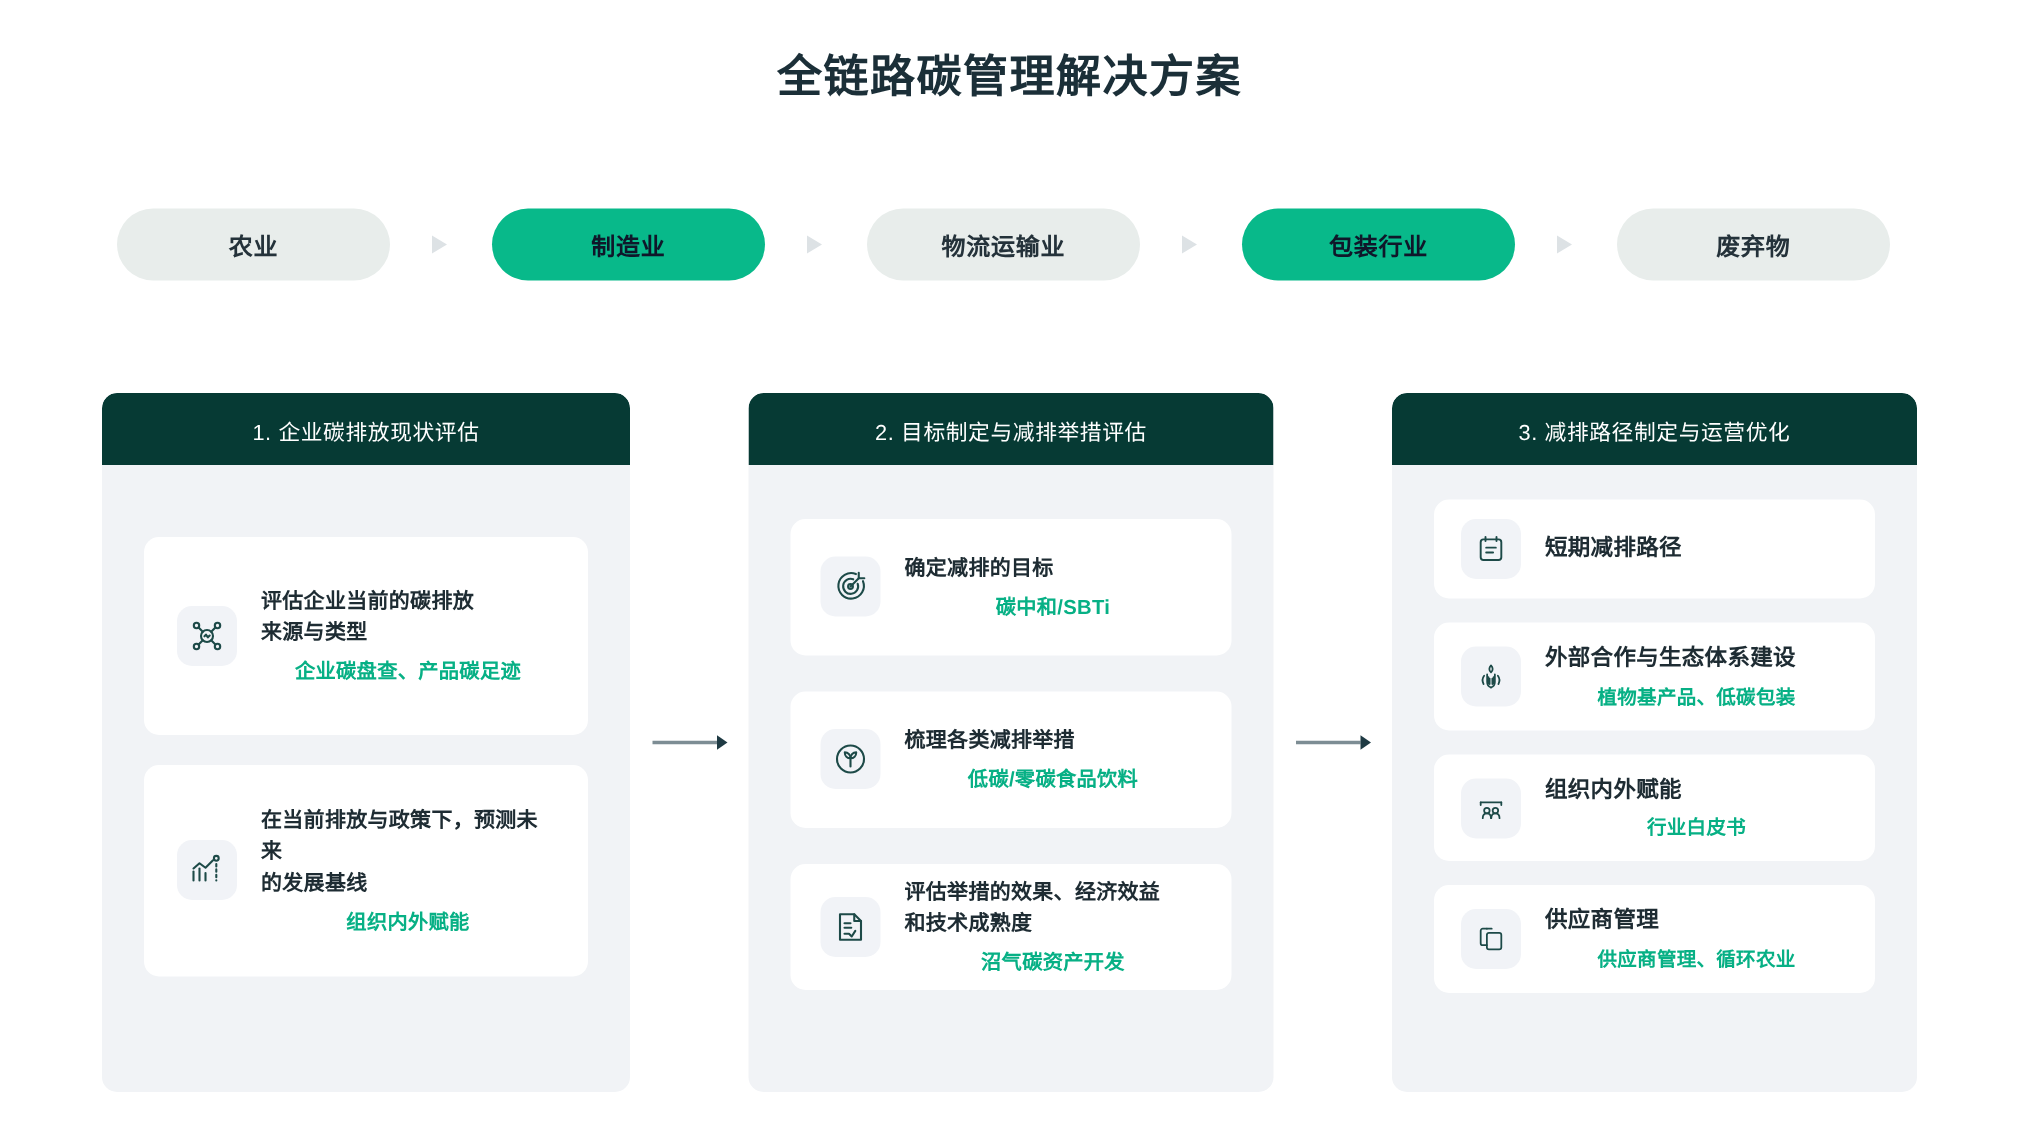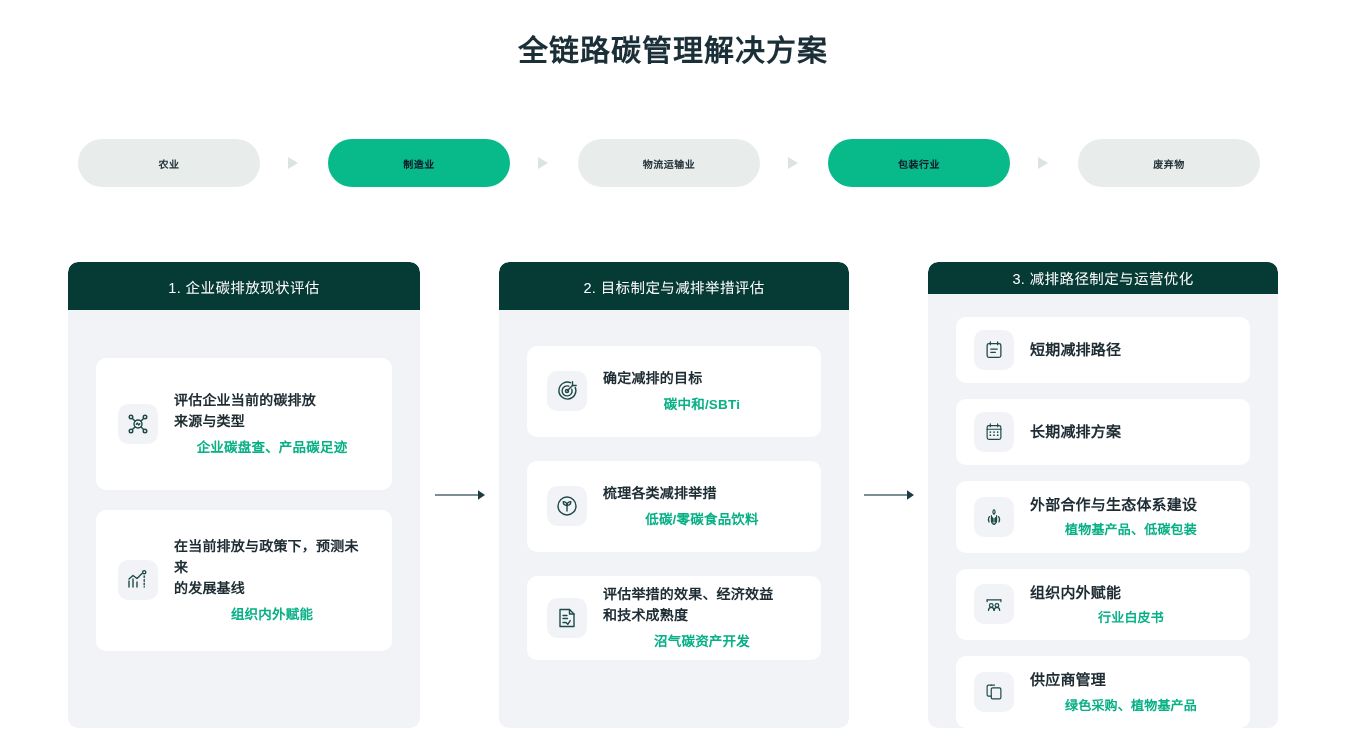--- a/index.html
+++ b/index.html
@@ -44,21 +44,21 @@
     align-items: center;
     justify-content: space-between;
   }
   .pill {
     width: 182px;
     height: 48px;
     border-radius: 24px;
     display: flex;
     align-items: center;
     justify-content: center;
-    font-size: 10px;
+    font-size: 16px;
     font-weight: 700;
     letter-spacing: .5px;
     background: #e8edeb;
     color: #24323a;
     flex: 0 0 auto;
   }
   .pill.active {
     background: #08b98a;
     color: #0f172a;
     text-align: right;
@@ -356,34 +356,20 @@
               <path d="M8 3.2 L8 6.2 M16 3.2 L16 6.2"></path>
               <path d="M8.5 11 L15.5 11 M8.5 14.5 L13.5 14.5"></path>
             </svg>
           </div>
           <div class="card-text">
             <div class="card-title">短期减排路径</div>
 
           </div>
         </div>
 
-        <div class="card no-sub">
-          <div class="card-icon">
-            <svg width="22" height="22" viewBox="0 0 24 24" fill="none" stroke="#1d4a48" stroke-width="1.3" stroke-linecap="round" stroke-linejoin="round">
-              <rect x="4.5" y="5" width="15" height="15" rx="2"></rect>
-              <path d="M8 3.2 L8 6.2 M16 3.2 L16 6.2"></path>
-              <path d="M4.5 9 L19.5 9"></path>
-              <path d="M8 12 L8 12.01 M12 12 L12 12.01 M16 12 L16 12.01 M8 15.5 L8 15.51 M12 15.5 L12 15.51 M16 15.5 L16 15.51" stroke-width="1.9"></path>
-            </svg>
-          </div>
-          <div class="card-text">
-            <div class="card-title">长期减排方案</div>
-
-          </div>
-        </div>
 
         <div class="card">
           <div class="card-icon">
             <svg width="22" height="22" viewBox="0 0 24 24" fill="none" stroke="#1d4a48" stroke-width="1.3" stroke-linecap="round" stroke-linejoin="round">
               <path d="M12 4 C13.6 5.4 13.6 7.6 12 9 C10.4 7.6 10.4 5.4 12 4 Z"></path>
               <path d="M9.2 10.5 L9.2 16 M9.2 16 C9.2 18 10.4 19.4 12 20"></path>
               <path d="M14.8 10.5 L14.8 16 M14.8 16 C14.8 18 13.6 19.4 12 20"></path>
               <path d="M7 11.5 C5.8 13 5.6 15.5 6.6 17.5"></path>
               <path d="M17 11.5 C18.2 13 18.4 15.5 17.4 17.5"></path>
               <path d="M10.1 12.5 L10.1 17 M11 13.5 L11 17.5 M13 13.5 L13 17.5 M13.9 12.5 L13.9 17"></path>
@@ -415,21 +401,21 @@
         <div class="card">
           <div class="card-icon">
             <svg width="22" height="22" viewBox="0 0 24 24" fill="none" stroke="#1d4a48" stroke-width="1.3" stroke-linecap="round" stroke-linejoin="round">
               <path d="M9 4.5 L6 4.5 A1.5 1.5 0 0 0 4.5 6 L4.5 15 A1.5 1.5 0 0 0 6 16.5 L9 16.5"></path>
               <rect x="9" y="7.5" width="10.5" height="12" rx="1.5"></rect>
               <path d="M9 4.5 L12.5 4.5"></path>
             </svg>
           </div>
           <div class="card-text">
             <div class="card-title">供应商管理</div>
-            <div class="card-sub">绿色采购、植物基产品</div>
+            <div class="card-sub">供应商管理、循环农业</div>
           </div>
         </div>
 
       </div>
     </div>
 
   </div>
 
 </div>
 

